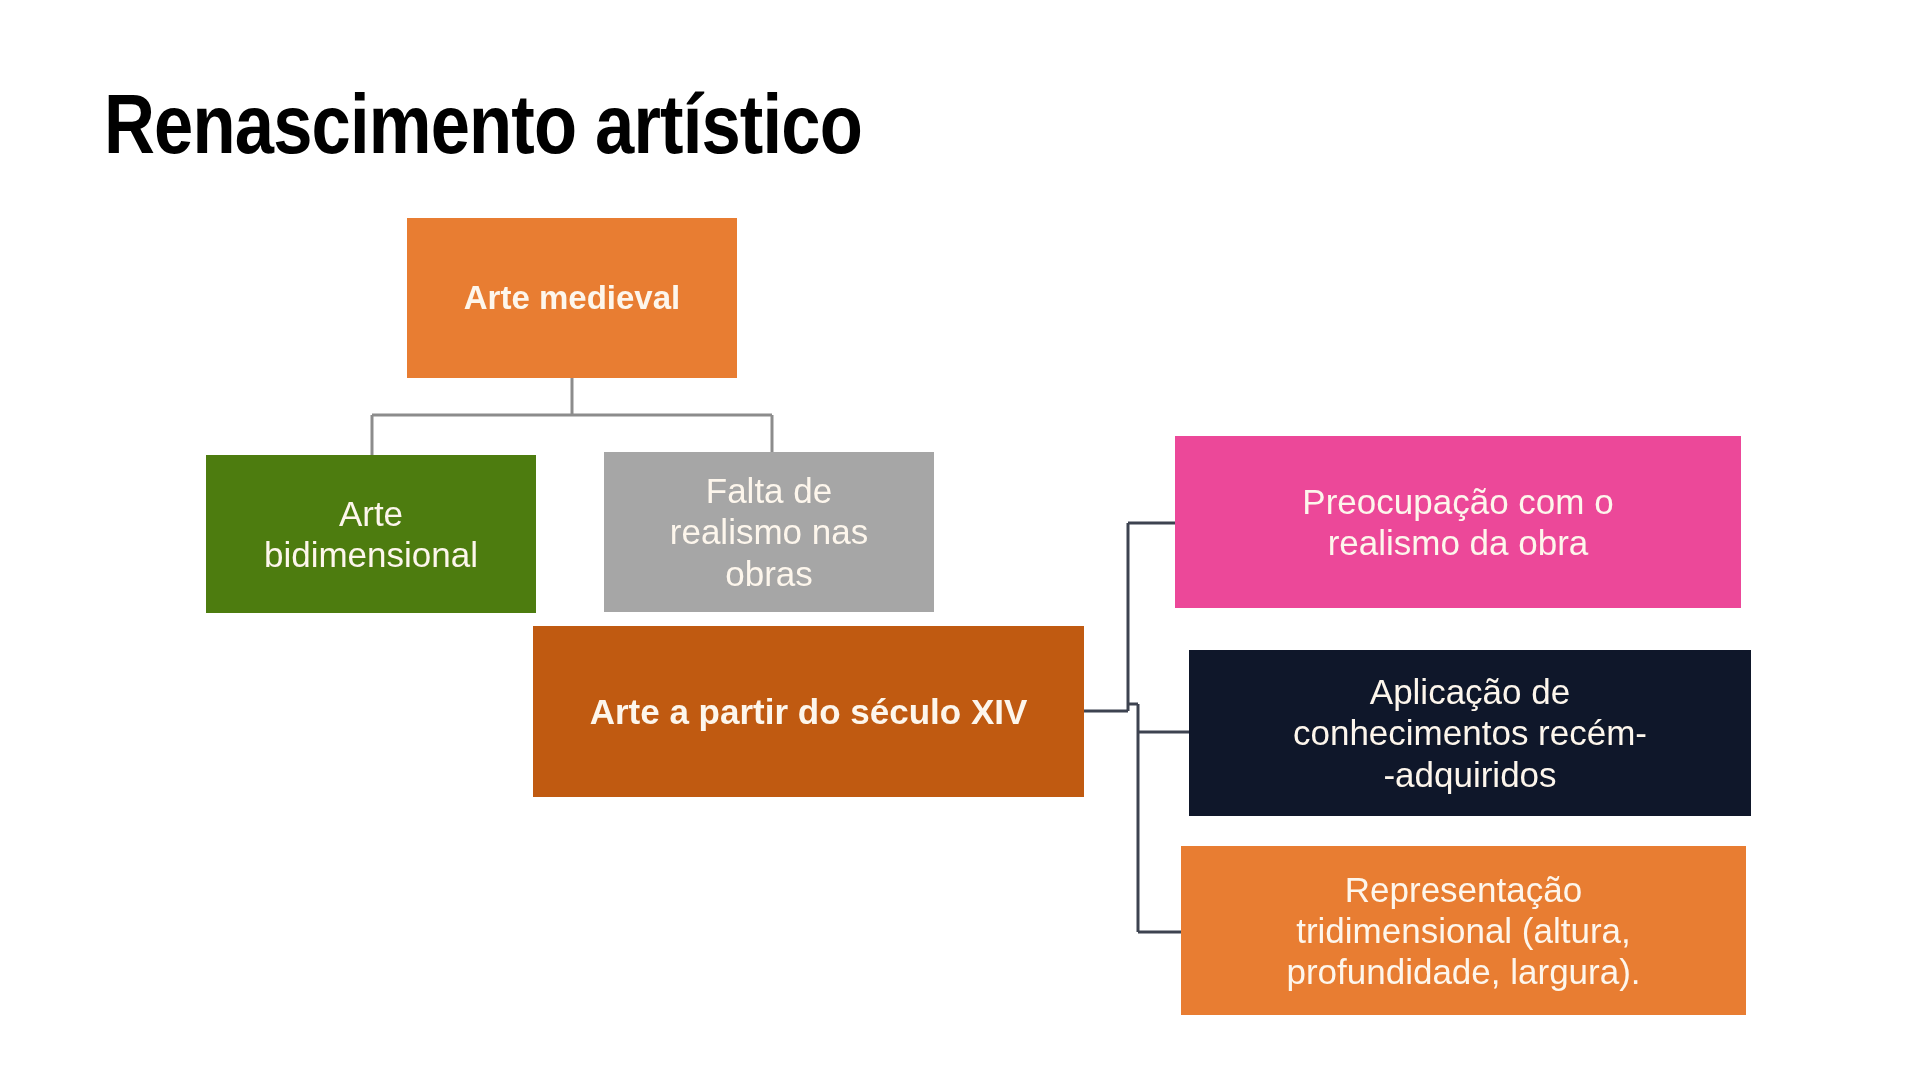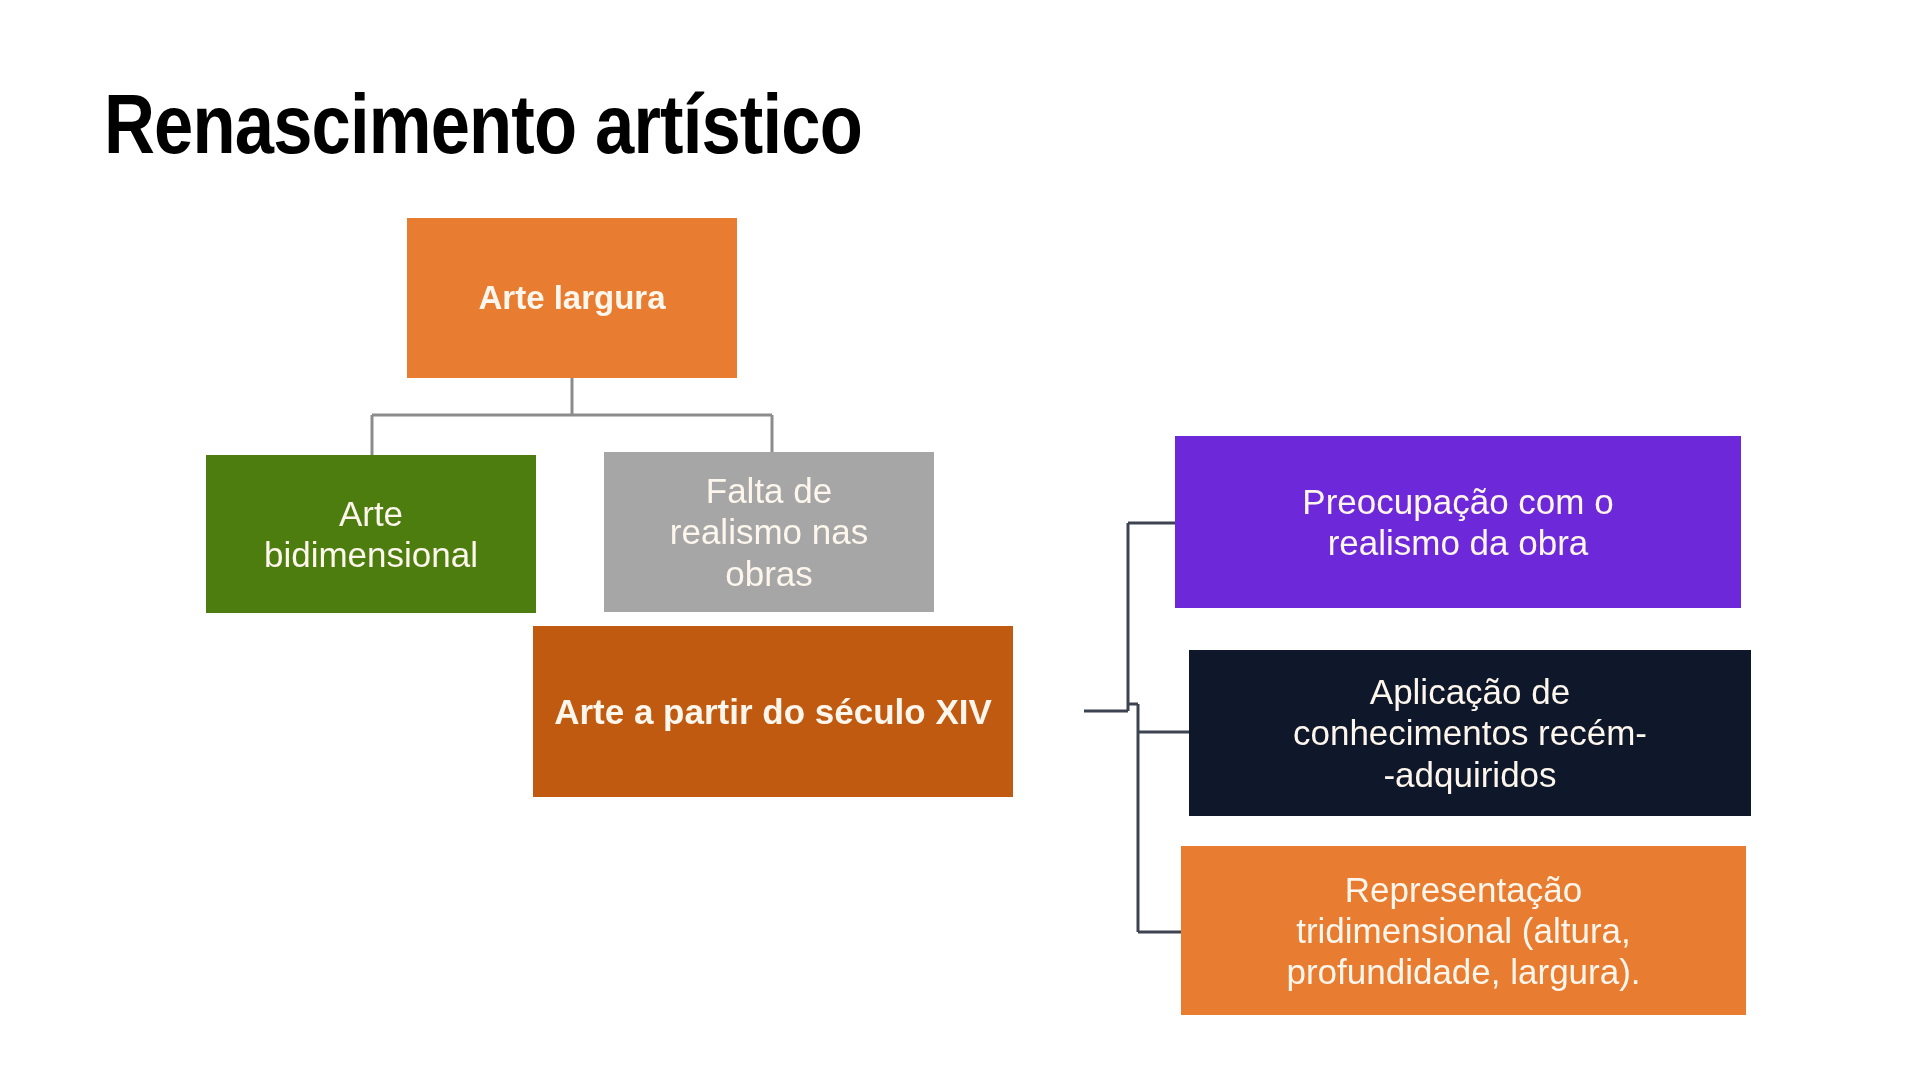--- a/index.html
+++ b/index.html
@@ -84,29 +84,29 @@
   .node--falta-realismo {
     left: 588px;  top: 452px;
     width: 330px; height: 160px;
     background: #A6A6A6;
     font-size: 35px;
     font-weight: normal;
     justify-content: flex-end;
   }
   .node--arte-sec-xiv {
     left: 517px;  top: 626px;
-    width: 480px; height: 171px;
+    width: 551px; height: 171px;
     background: #C05A11;
     font-size: 35px;
     font-weight: bold;
   }
   .node--preocupacao {
     left: 1159px; top: 436px;
     width: 566px; height: 172px;
-    background: #6d28d9;
+    background: #ec4899;
     font-size: 35px;
     font-weight: normal;
   }
   .node--aplicacao {
     left: 1173px; top: 650px;
     width: 562px; height: 166px;
     background: #0f172a;
     font-size: 35px;
     font-weight: normal;
   }
@@ -140,21 +140,21 @@
 
     <path d="M1112 704 L1122 704" stroke="#3D4350" stroke-width="3" fill="none"></path>
     <path d="M1122 704 L1122 732" stroke="#3D4350" stroke-width="3" fill="none"></path>
     <path d="M1122 732 L1173 732" stroke="#3D4350" stroke-width="3" fill="none"></path>
 
     <path d="M1122 732 L1122 932" stroke="#3D4350" stroke-width="3" fill="none"></path>
     <path d="M1122 932 L1165 932" stroke="#3D4350" stroke-width="3" fill="none"></path>
   </svg>
 
   <div class="node node--arte-medieval">
-    <span class="node-label">Arte largura</span>
+    <span class="node-label">Arte medieval</span>
   </div>
 
   <div class="node node--arte-bidimensional">
     <span class="node-label">Arte
 bidimensional</span>
   </div>
 
   <div class="node node--falta-realismo">
     <span class="node-label">Falta de
 realismo nas

